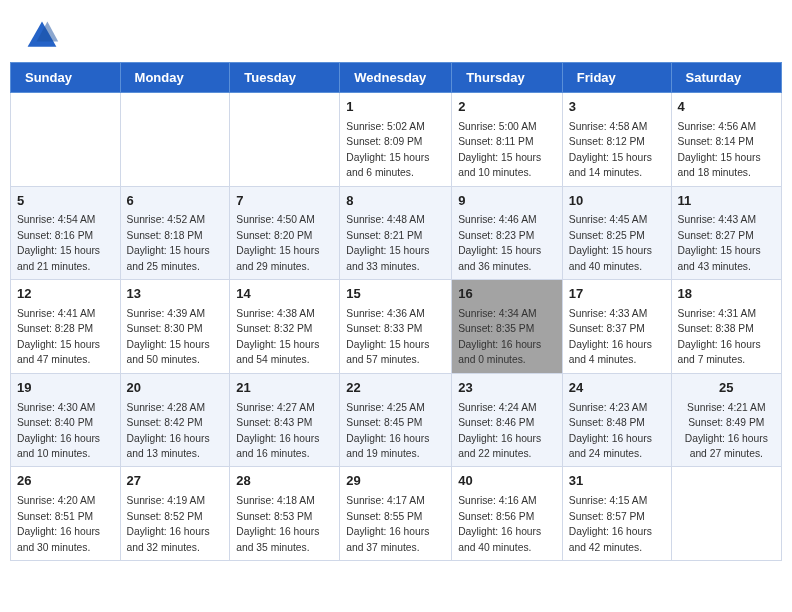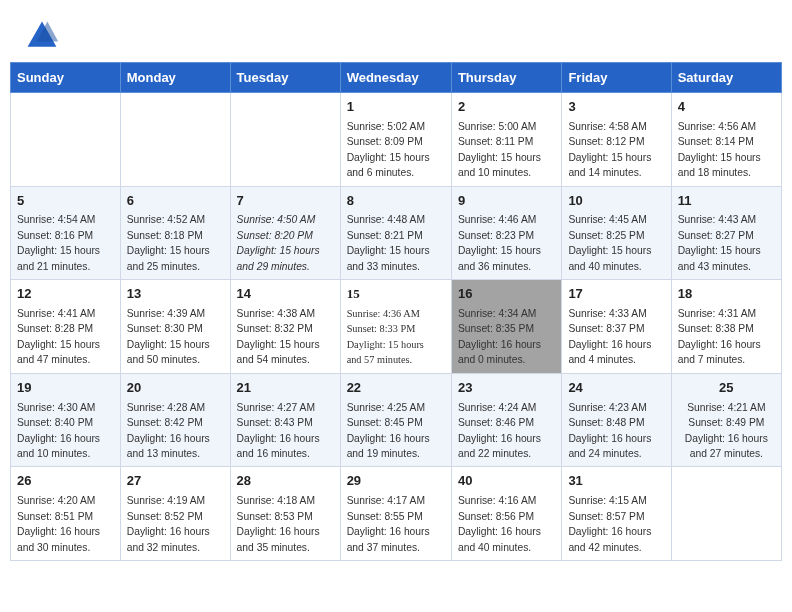--- a/index.html
+++ b/index.html
@@ -54,21 +54,21 @@
       font-size: 11px;
     }
     .calendar-wrap {
       padding: 0 10px 10px 10px;
     }
     .calendar th {
       background: #2563c7;
       color: #fff;
       font-weight: bold;
       font-size: 13px;
-      padding: 7px 6px;
+      padding: 7px 14px;
       text-align: left;
       border: 1px solid #5a8fd8;
     }
     .calendar td {
       vertical-align: top;
       border: 1px solid #d0d8e8;
       padding: 5px 6px;
       width: 113px;
       min-height: 80px;
       background: #fff;
@@ -155,21 +155,21 @@
         </tr>
         <tr>
           <td style="background: rgb(240, 244, 251);"><span class="day-num">5</span><span class="day-info" style="white-space: pre-line;">Sunrise: 4:54 AM
 Sunset: 8:16 PM
 Daylight: 15 hours
 and 21 minutes.</span></td>
           <td style="background: rgb(240, 244, 251);"><span class="day-num">6</span><span class="day-info" style="white-space: pre-line;">Sunrise: 4:52 AM
 Sunset: 8:18 PM
 Daylight: 15 hours
 and 25 minutes.</span></td>
-          <td style="background: rgb(240, 244, 251);"><span class="day-num">7</span><span class="day-info" style="white-space: pre-line; font-style: italic;">Sunrise: 4:50 AM
+          <td style="background: rgb(240, 244, 251);"><span class="day-num">7</span><span class="day-info" style="white-space: pre-line;">Sunrise: 4:50 AM
 Sunset: 8:20 PM
 Daylight: 15 hours
 and 29 minutes.</span></td>
           <td style="background: rgb(240, 244, 251);"><span class="day-num">8</span><span class="day-info" style="white-space: pre-line;">Sunrise: 4:48 AM
 Sunset: 8:21 PM
 Daylight: 15 hours
 and 33 minutes.</span></td>
           <td style="background: rgb(240, 244, 251);"><span class="day-num">9</span><span class="day-info" style="white-space: pre-line;">Sunrise: 4:46 AM
 Sunset: 8:23 PM
 Daylight: 15 hours
@@ -189,21 +189,21 @@
 Daylight: 15 hours
 and 47 minutes.</span></td>
           <td style="background: rgb(255, 255, 255);"><span class="day-num">13</span><span class="day-info" style="white-space: pre-line;">Sunrise: 4:39 AM
 Sunset: 8:30 PM
 Daylight: 15 hours
 and 50 minutes.</span></td>
           <td style="background: rgb(255, 255, 255);"><span class="day-num">14</span><span class="day-info" style="white-space: pre-line;">Sunrise: 4:38 AM
 Sunset: 8:32 PM
 Daylight: 15 hours
 and 54 minutes.</span></td>
-          <td style="background: rgb(255, 255, 255); font-family: Liberation Serif, serif;"><span class="day-num">15</span><span class="day-info" style="white-space: pre-line;">Sunrise: 4:36 AM
+          <td style="background: rgb(255, 255, 255);"><span class="day-num">15</span><span class="day-info" style="white-space: pre-line;">Sunrise: 4:36 AM
 Sunset: 8:33 PM
 Daylight: 15 hours
 and 57 minutes.</span></td>
           <td style="background: #a3a3a3;"><span class="day-num">16</span><span class="day-info" style="white-space: pre-line; text-align: center;">Sunrise: 4:34 AM
 Sunset: 8:35 PM
 Daylight: 16 hours
 and 0 minutes.</span></td>
           <td style="background: rgb(255, 255, 255);"><span class="day-num">17</span><span class="day-info" style="white-space: pre-line;">Sunrise: 4:33 AM
 Sunset: 8:37 PM
 Daylight: 16 hours

